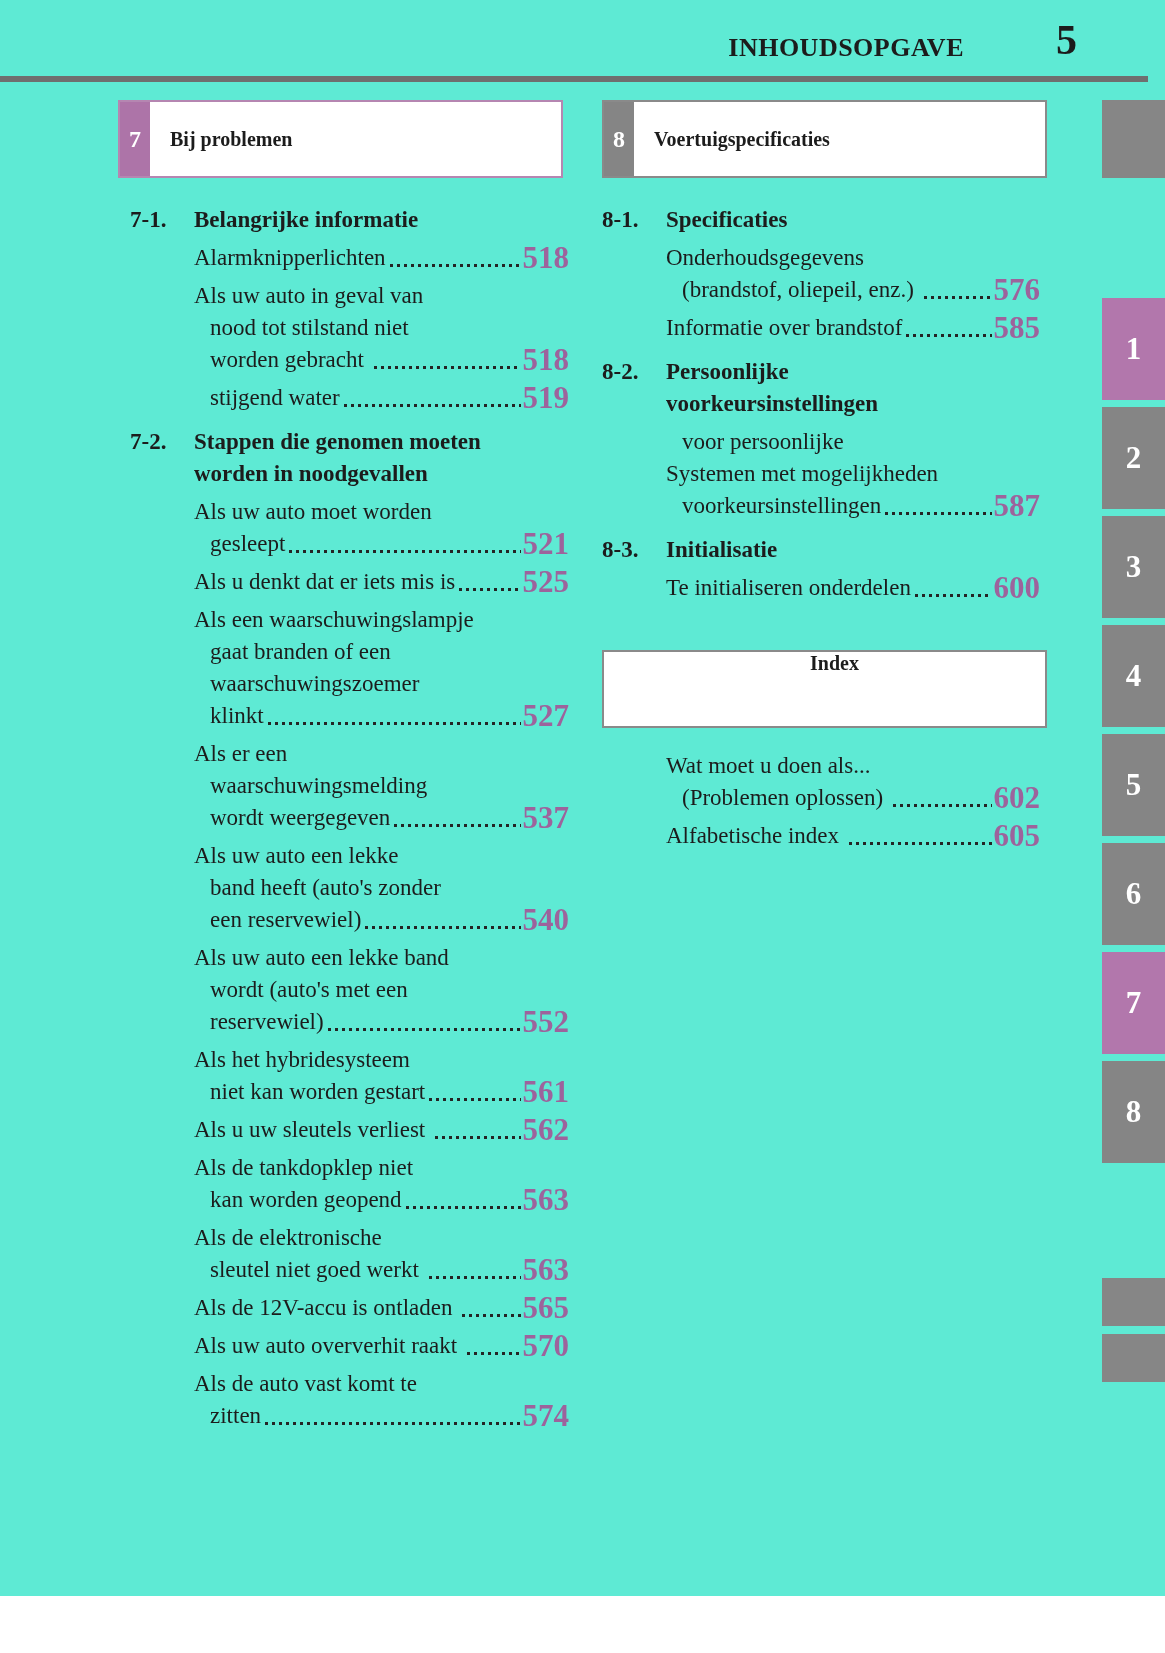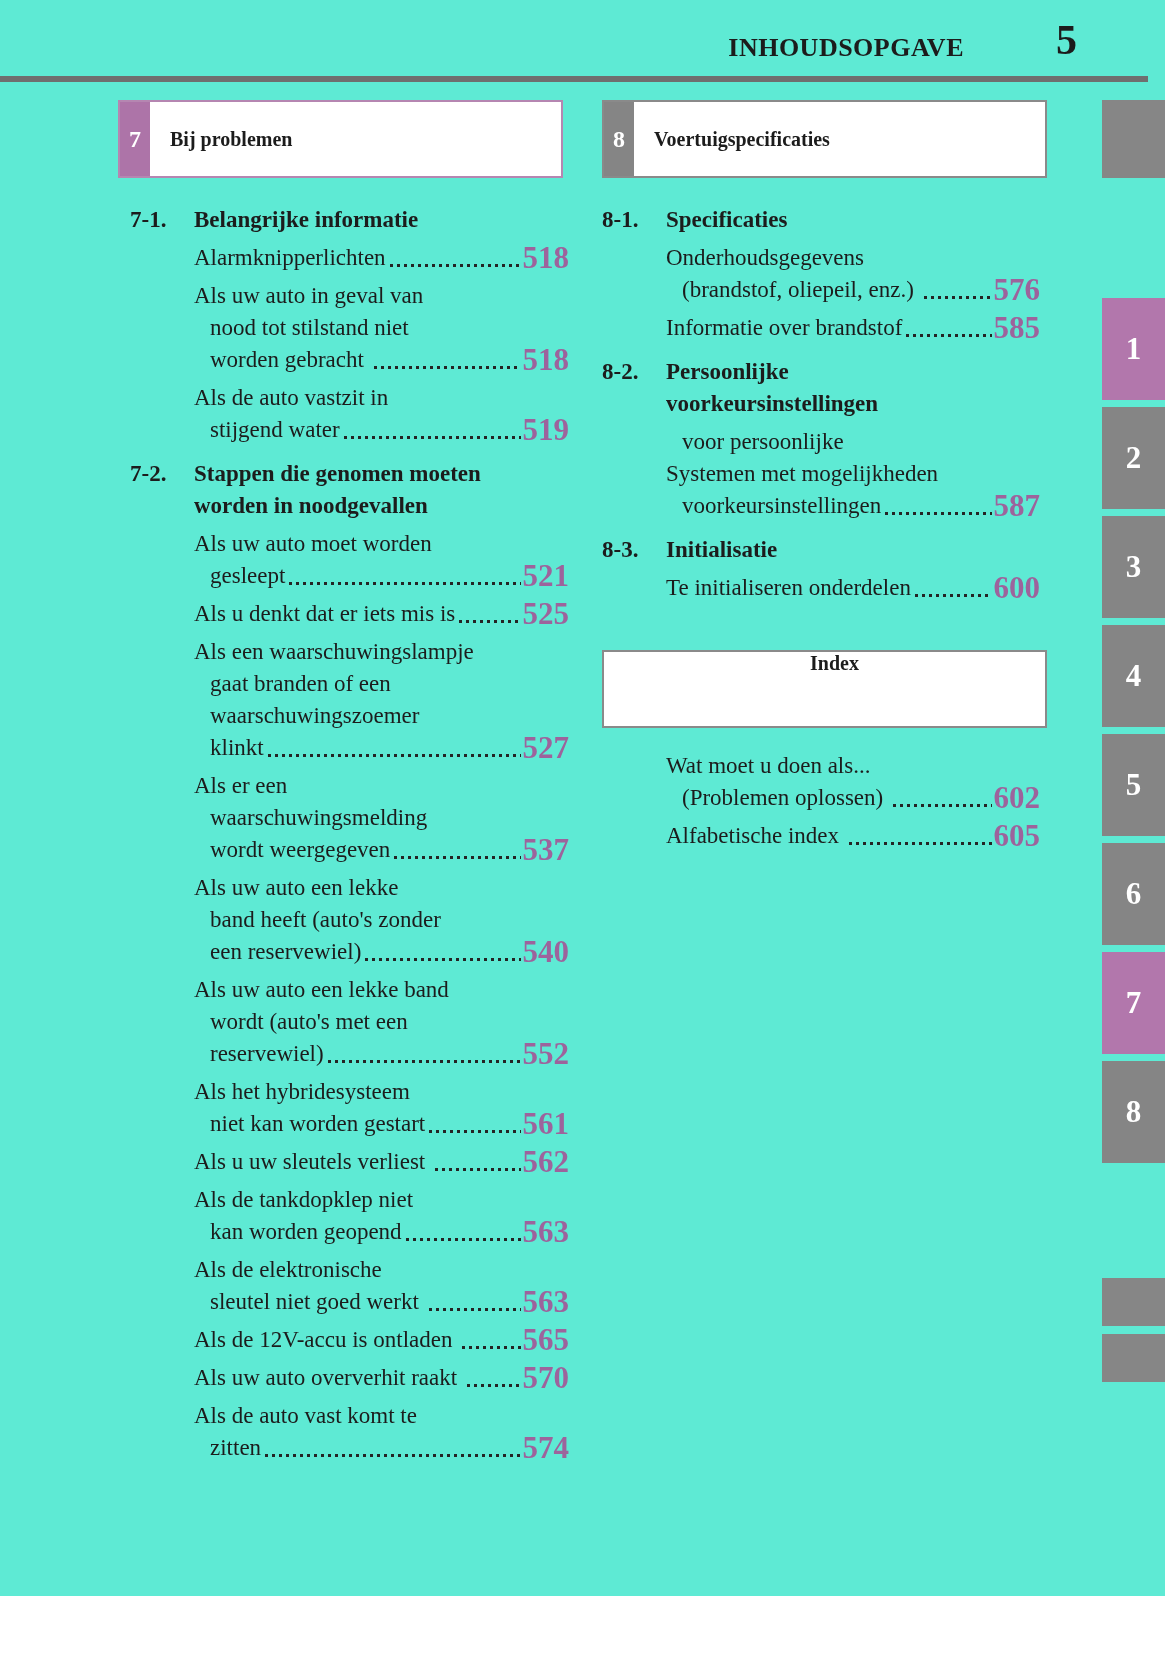--- a/index.html
+++ b/index.html
@@ -96,21 +96,20 @@
       <div class="eline">Als uw auto in geval van</div>
       <div class="eline cont">nood tot stilstand niet</div>
       <div class="lastline cont">
           <span class="txt">worden gebracht </span>
           <span class="leader"></span>
           <span class="pg">518</span>
         </div>
     </div>
 
     <div class="entry">
-      <div class="eline">Als de auto vastzit in</div>
       <div class="lastline cont">
           <span class="txt">stijgend water</span>
           <span class="leader"></span>
           <span class="pg">519</span>
         </div>
     </div>
 
     <div class="group-h">
       <span class="gid">7-2.</span>
       <span class="gtitle">

